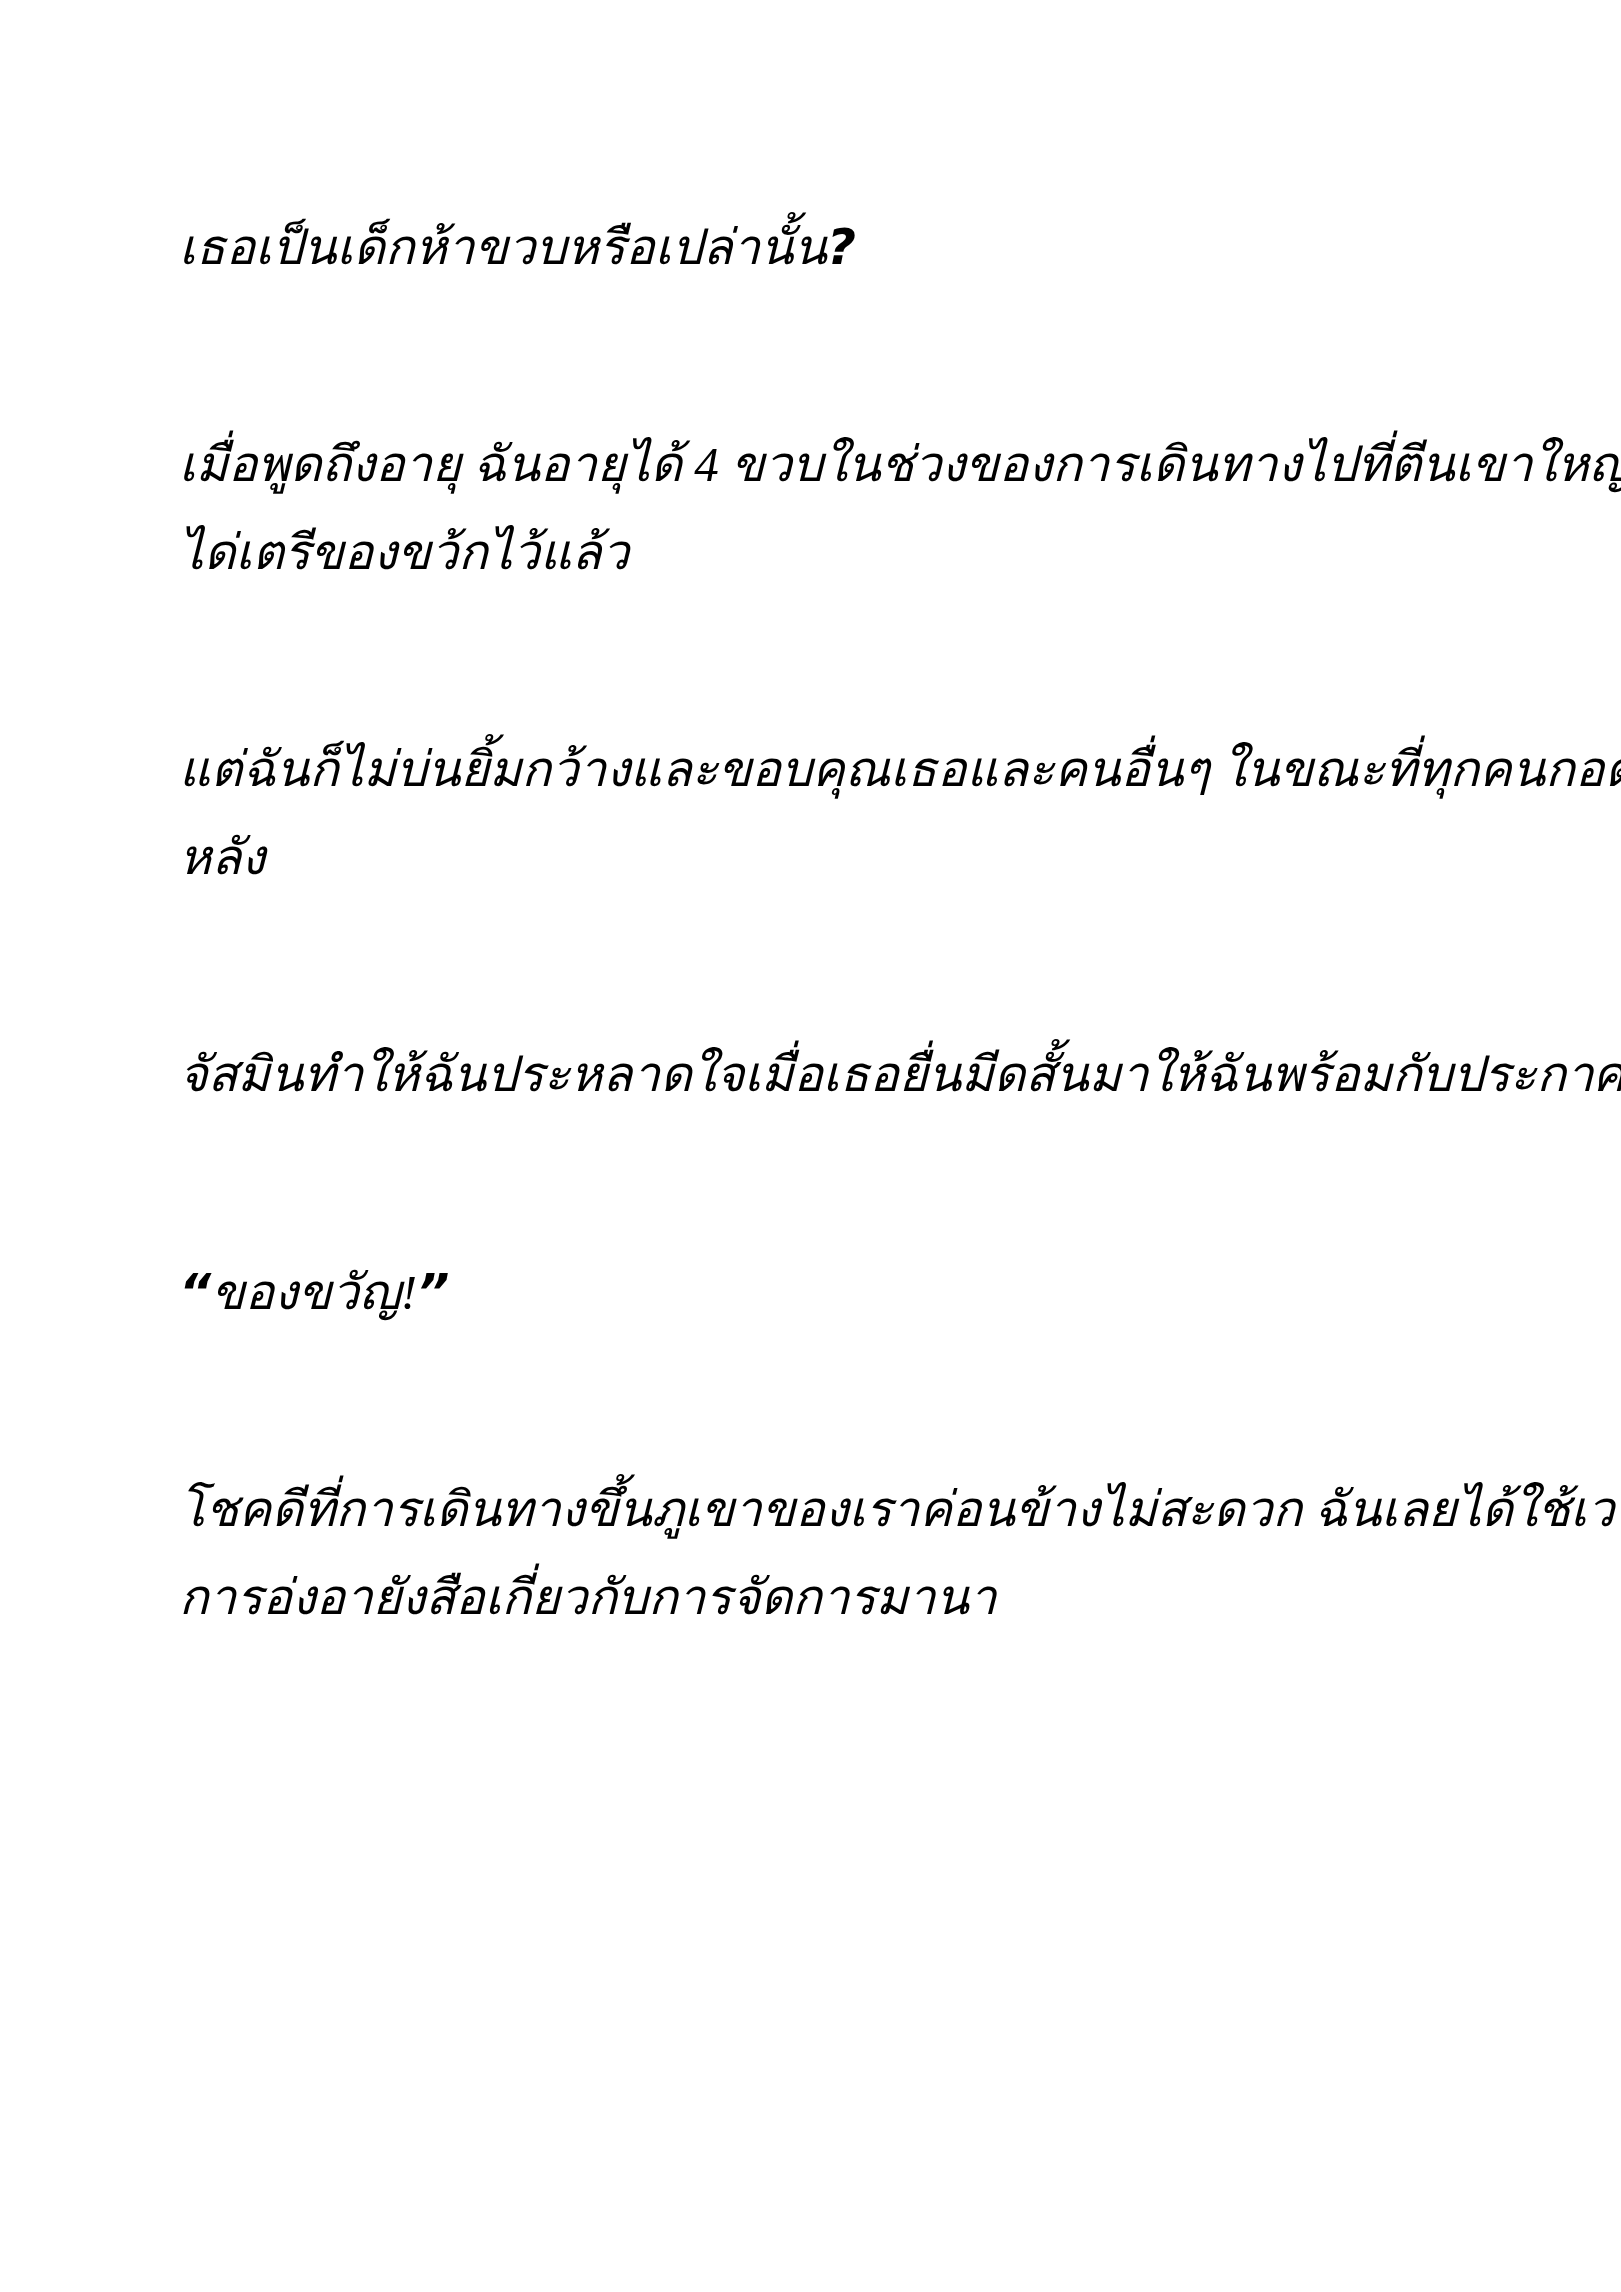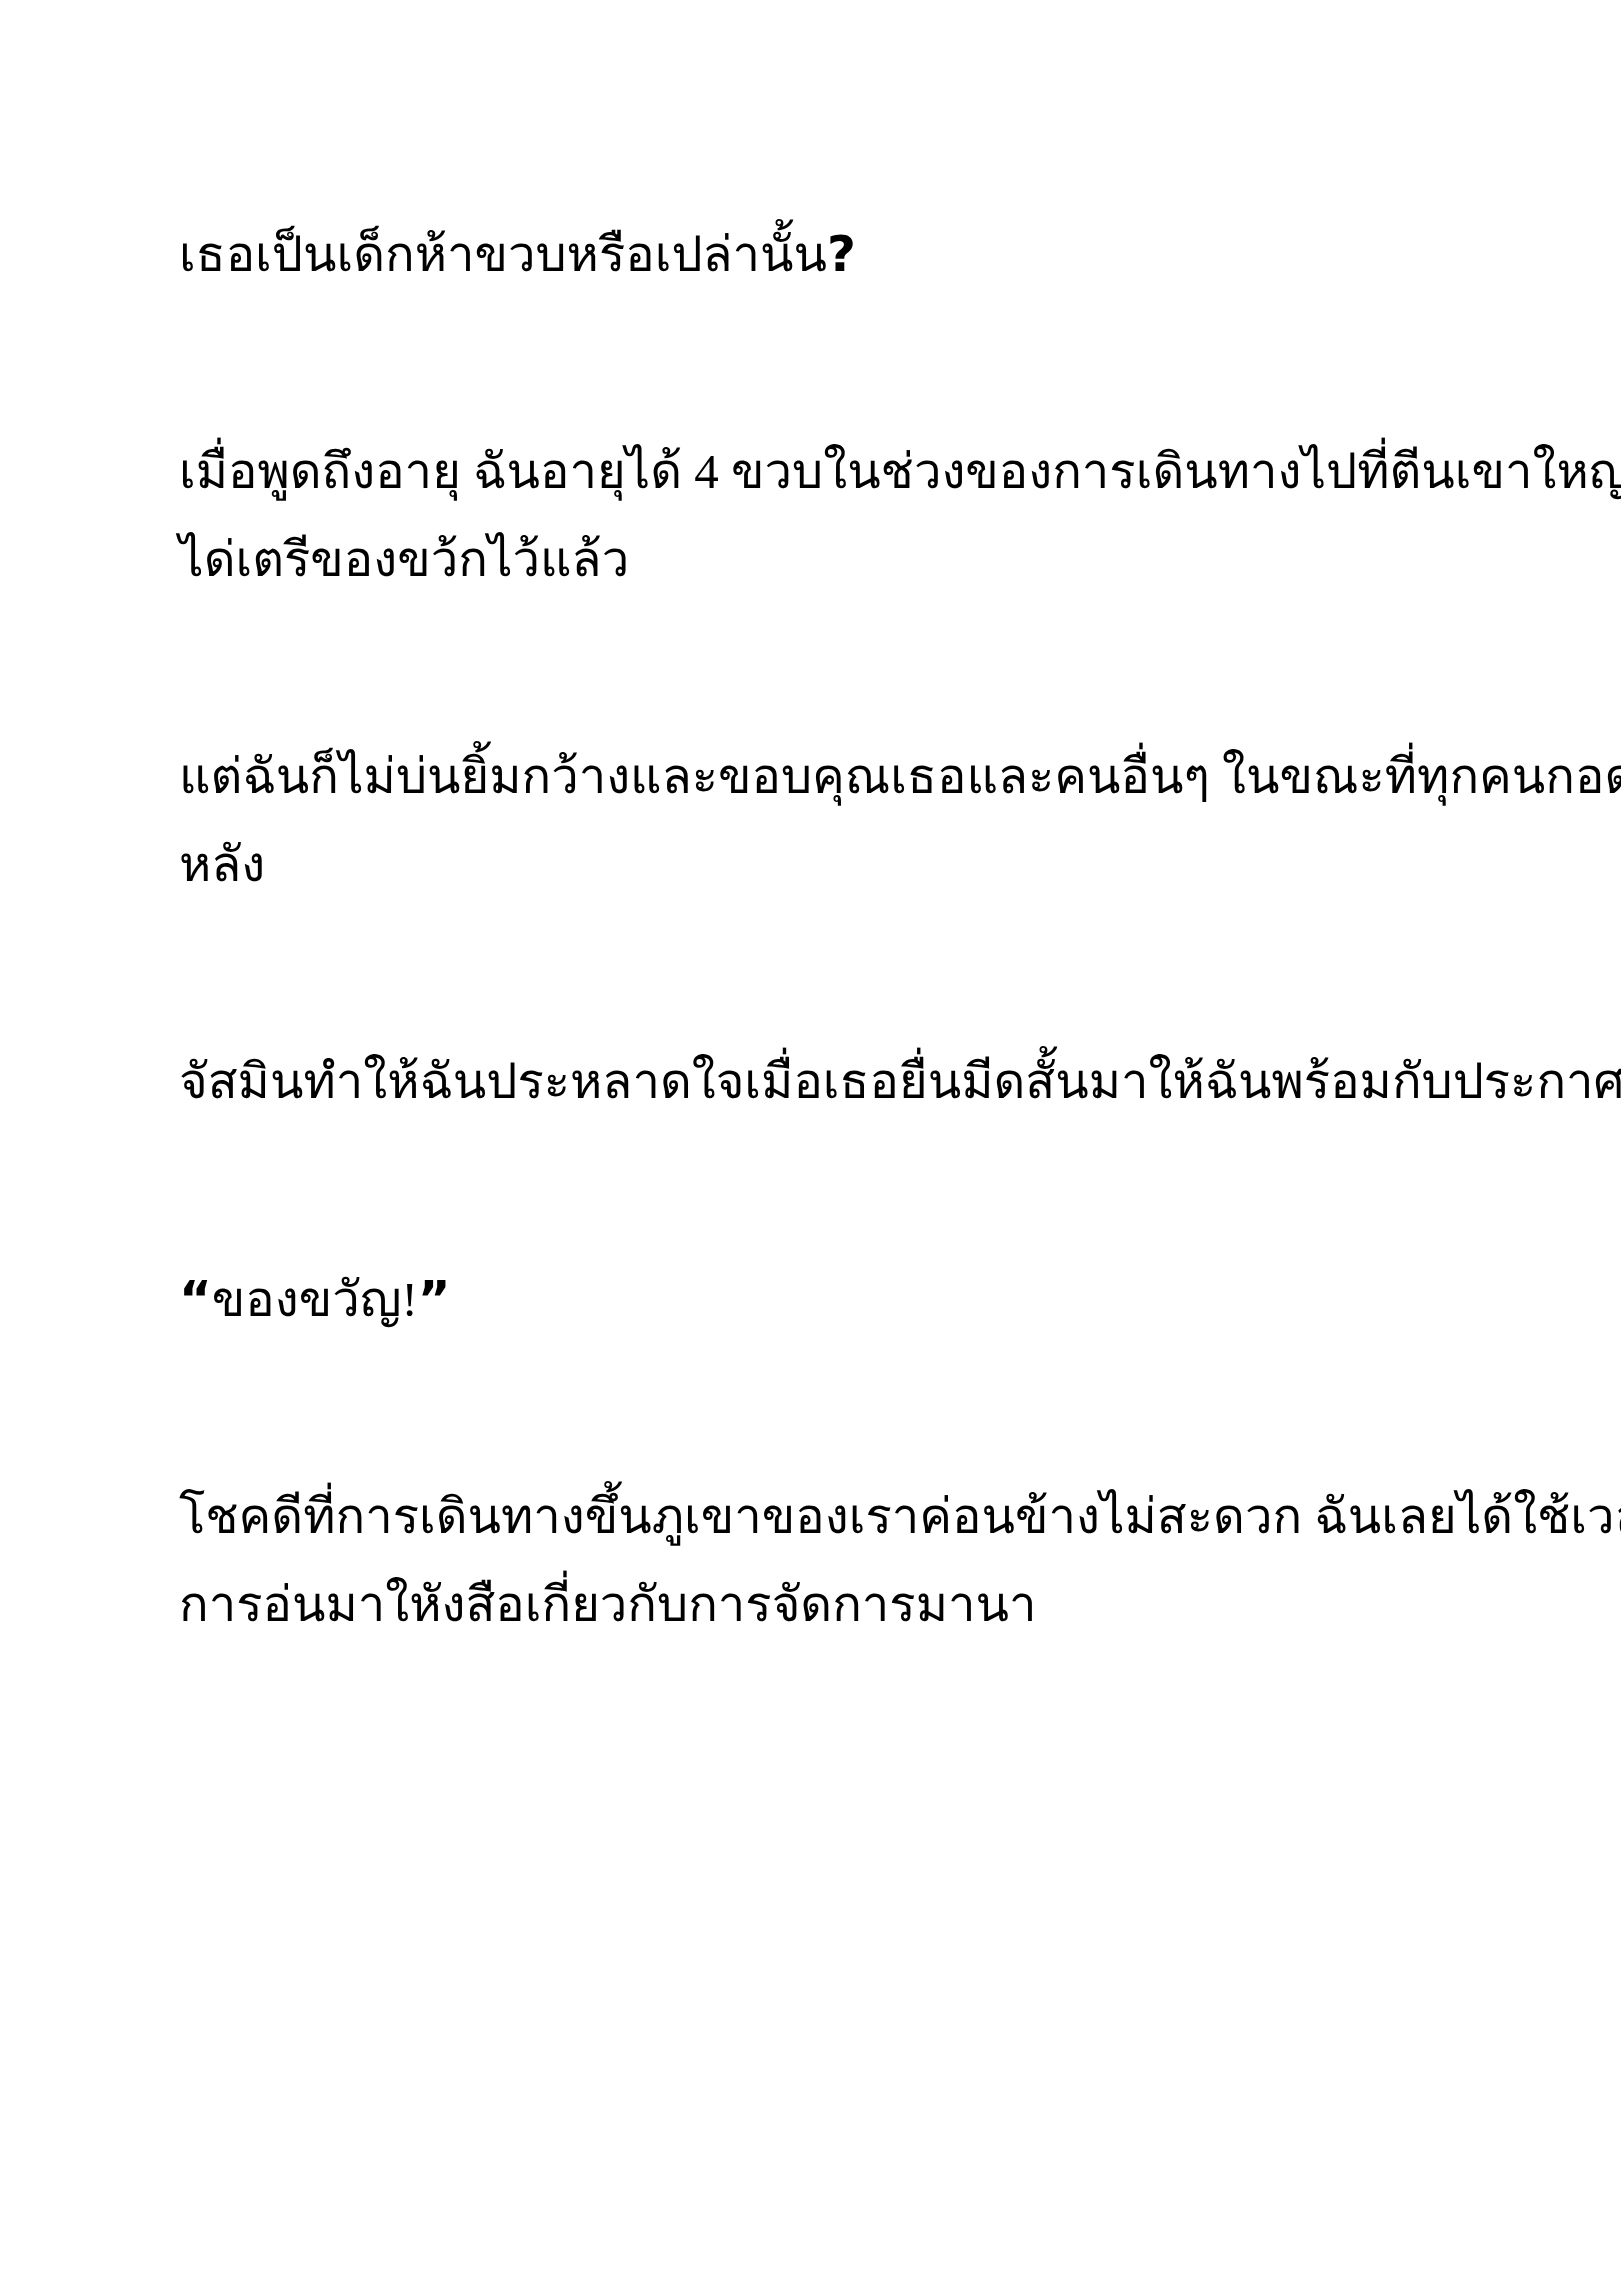--- a/index.html
+++ b/index.html
@@ -12,22 +12,23 @@
     width: 1621px;
     height: 2293px;
     background: #ffffff;
     overflow: hidden;
     font-family: "Liberation Serif", "DejaVu Serif", serif;
     color: #000000;
   }
   .content {
     position: absolute;
     left: 179px;
-    top: 210px;
+    top: 203px;
     width: 1304px;
+    font-style: italic;
   }
   .para {
     margin: 0 0 129px 0;
     font-size: 49px;
     line-height: 88px;
     font-weight: 400;
   }
   .para:last-child {
     margin-bottom: 0;
   }
@@ -64,18 +65,18 @@
       <div class="line">จัสมินทำให้ฉันประหลาดใจเมื่อเธอยื่นมีดสั้นมาให้ฉันพร้อมกับประกาศว่า</div>
     </div>
 
     <div class="para">
       <div class="line"><span class="big-latin">“</span><span>ของขวัญ!</span><span class="big-latin">”</span></div>
     </div>
 
 
     <div class="para">
       <div class="line">โชคดีที่การเดินทางขึ้นภูเขาของเราค่อนข้างไม่สะดวก ฉันเลยได้ใช้เวลาส่วนใหญ่ใน</div>
-      <div class="line">การอ่นมาใหังสือเกี่ยวกับการจัดการมานา</div>
+      <div class="line">การอ่งอายังสือเกี่ยวกับการจัดการมานา</div>
     </div>
 
   </div>
 </div>
 
 
 </body></html>

